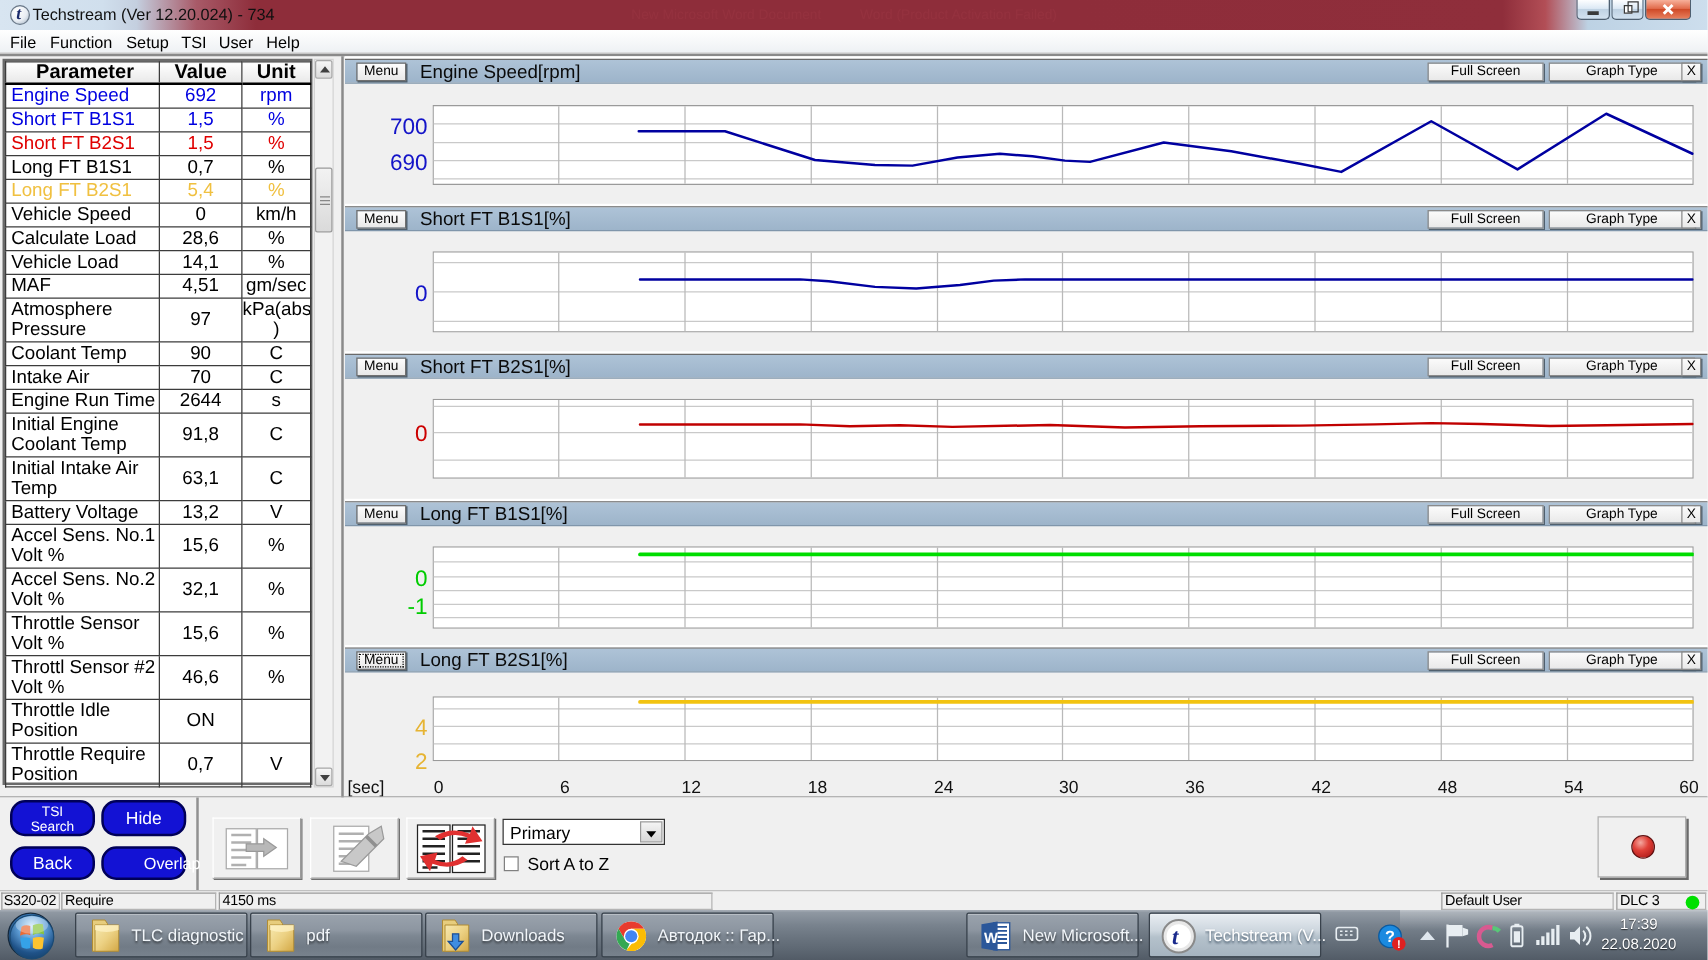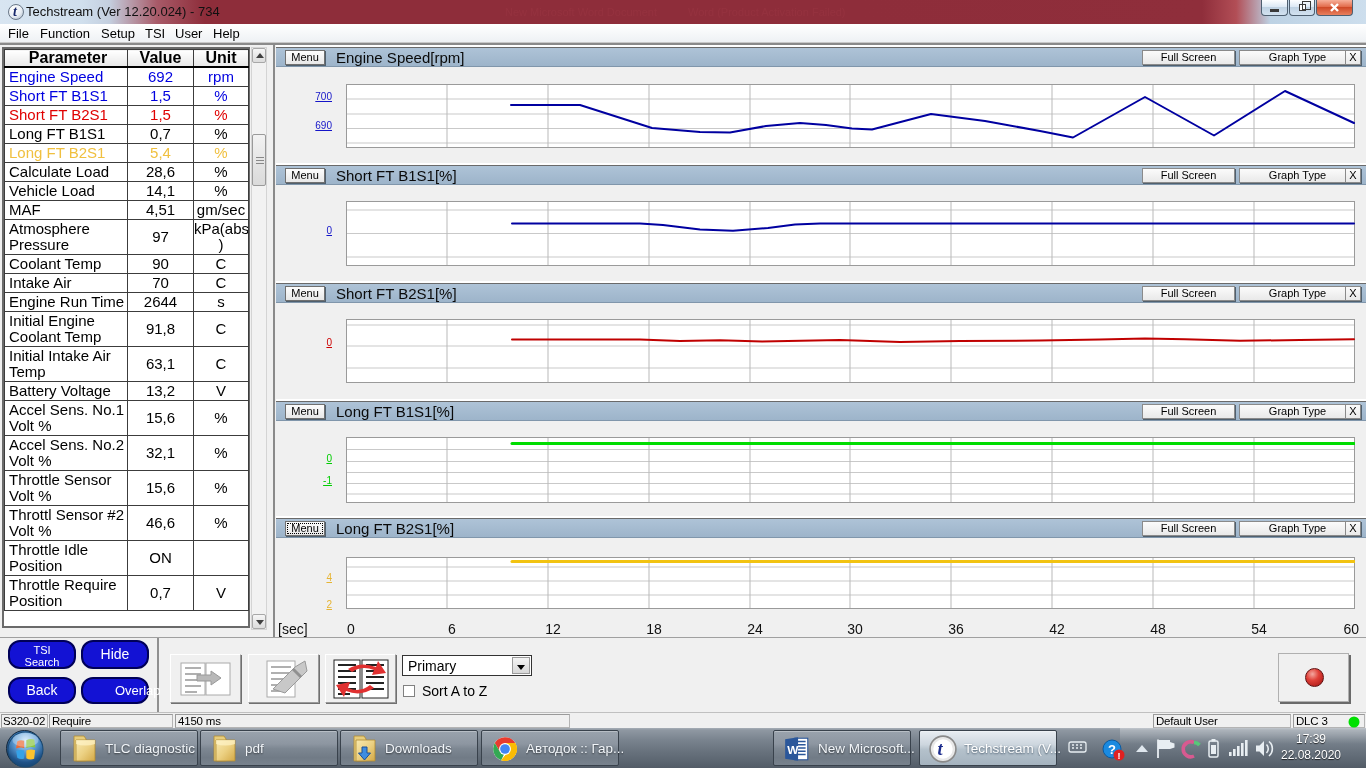--- a/index.html
+++ b/index.html
@@ -41,21 +41,21 @@
 #graphs { position:absolute; left:276px; top:2px; width:1090px; height:595px; background:#ffffff; }
 .panel { position:absolute; left:276px; width:1090px; background:#f0f0f0; border-top:1px solid #6a6a6a; }
 .phead { position:absolute; left:0; top:0; width:1090px; height:19px; background:linear-gradient(180deg,#aec3d7,#9db4ca); border-bottom:1px solid #8096ab; }
 .menubtn { position:absolute; left:9px; top:2px; width:40px; height:15px; background:linear-gradient(180deg,#fdfdfd,#e8e8e8); border:1px solid #707070; box-shadow:1px 1px 0 #50606e; font-size:11px; text-align:center; line-height:13px; color:#000; }
 .menubtn.focus { outline:1px dotted #000; outline-offset:-3px; }
 .ptitle { position:absolute; left:60px; top:1px; font-size:15px; color:#0a0a0a; }
 .hbtn { position:absolute; top:2px; height:15px; background:linear-gradient(180deg,#fbfbfb,#e9e9e9); border:1px solid #8a8a8a; box-shadow:1px 1px 0 #50606e; font-size:11px; text-align:center; line-height:13px; color:#000; }
 .hbtn.fs { left:866px; width:93px; }
 .hbtn.gt { left:963px; width:117px; }
 .hbtn.xb { left:1069px; width:16px; }
-.ylab { position:absolute; left:16px; width:40px; text-align:right; font-size:10px;text-decoration:underline; }
+.ylab { position:absolute; left:26px; width:40px; text-align:right; font-size:18px; }
 .plot { position:absolute; }
 #axisrow { position:absolute; left:276px; top:577px; width:1090px; height:18px; background:#f0f0f0; }
 .axl { position:absolute; top:1px; font-size:14px; color:#111; text-align:center; }
 
 #controls { position:absolute; left:0; top:595px; width:1366px; height:70px; background:#f0f0f0; }
 #ctl-line { position:absolute; left:0; top:594px; width:1366px; height:1px; background:#a0a0a0; }
 #bluebox { position:absolute; left:0px; top:0px; width:159px; height:74px; border-right:2px solid #909090; }
 .bbtn { position:absolute; width:68px; height:29px; background:#1312d4; border:2px solid #000058; border-radius:12px; color:#fff; text-align:center; }
 .bbtn.one { line-height:25px; font-size:14px; }
 #btsi { left:8px; top:2px; font-size:11px; line-height:12px; padding-top:2px; }
@@ -146,20 +146,25 @@
               <td class="cp">Long FT B1S1</td>
               <td class="cv">0,7</td>
               <td class="cu">%</td>
             </tr>
             <tr style="height:19px;color:#f0c040">
               <td class="cp">Long FT B2S1</td>
               <td class="cv">5,4</td>
               <td class="cu">%</td>
             </tr>
             <tr style="height:19px;color:#000000">
+              <td class="cp">Vehicle Speed</td>
+              <td class="cv">0</td>
+              <td class="cu">km/h</td>
+            </tr>
+            <tr style="height:19px;color:#000000">
               <td class="cp">Calculate Load</td>
               <td class="cv">28,6</td>
               <td class="cu">%</td>
             </tr>
             <tr style="height:19px;color:#000000">
               <td class="cp">Vehicle Load</td>
               <td class="cv">14,1</td>
               <td class="cu">%</td>
             </tr>
             <tr style="height:19px;color:#000000">

